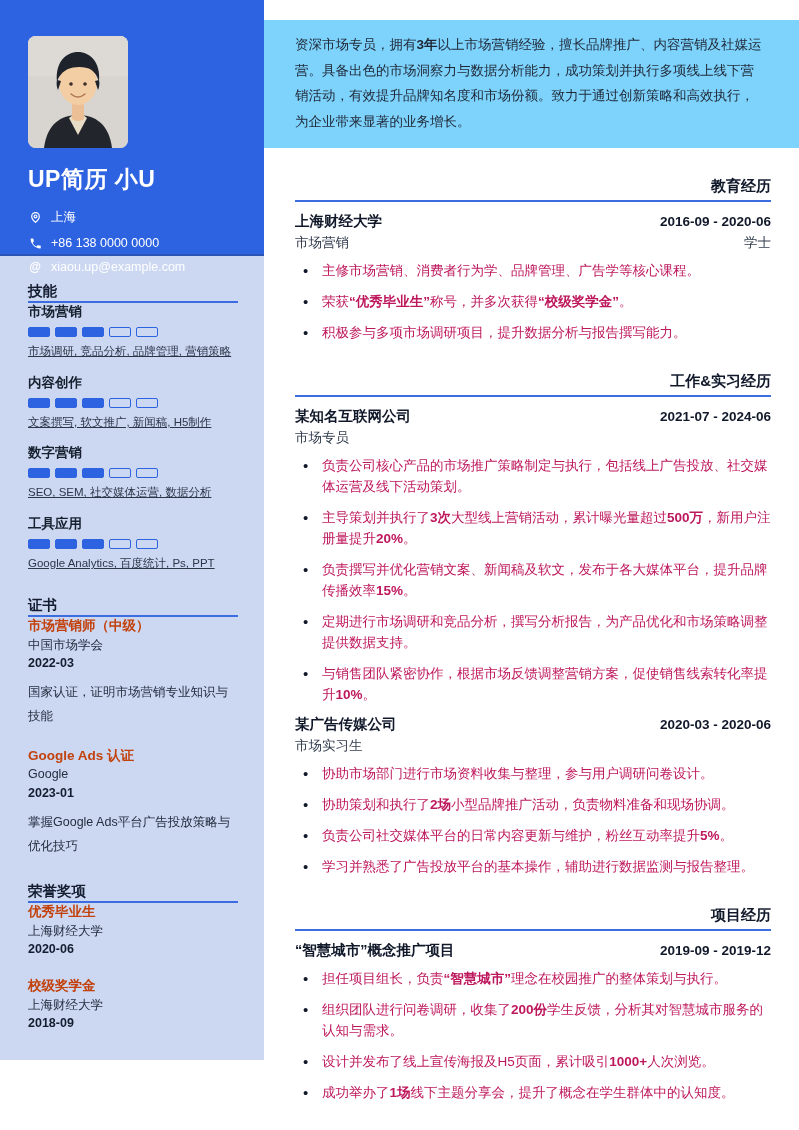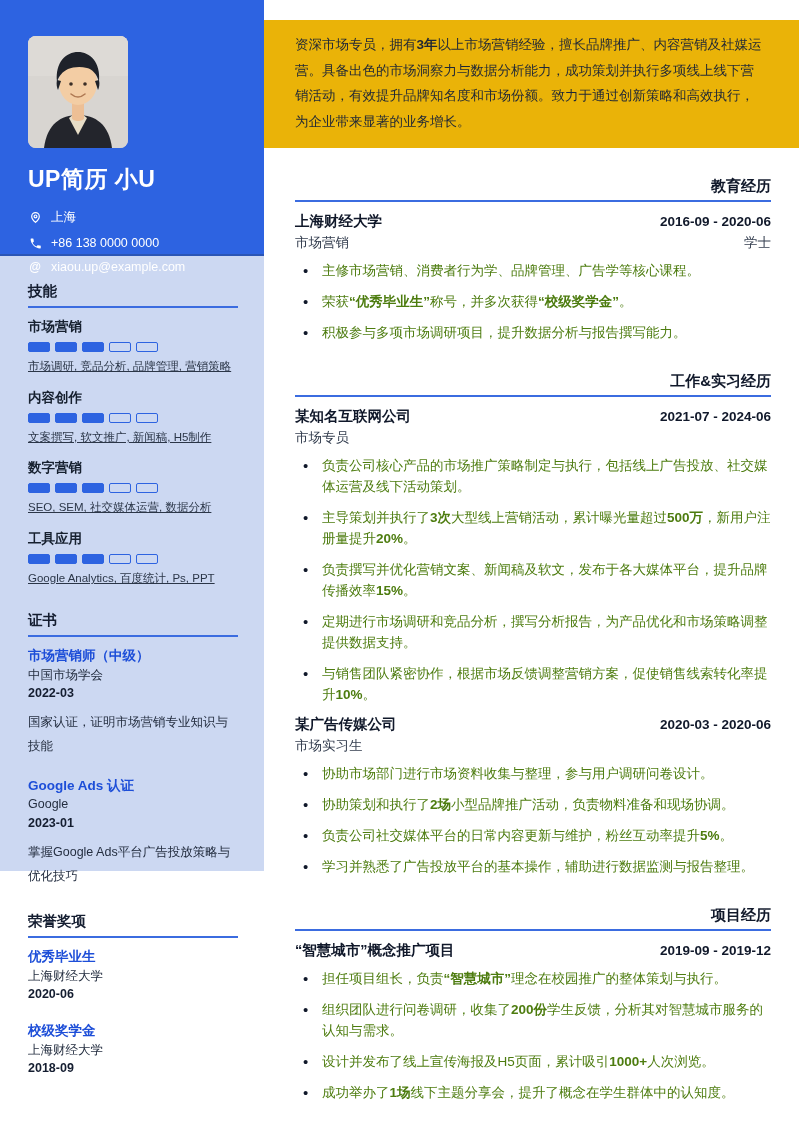--- a/index.html
+++ b/index.html
@@ -5,76 +5,76 @@
   * { margin:0; padding:0; box-sizing:border-box; }
   html,body { width:799px; }
   body {
     font-family: "Liberation Sans", "DejaVu Sans", sans-serif;
     background:#ffffff;
     color:#222a38;
   }
   .page { position:relative; width:799px; height:1130px; background:#ffffff; overflow:hidden; }
 
   
-  .sidebar { position:absolute; left:0; top:0; width:264px; height:871px; background:#ccd8f2; }
+  .sidebar { position:absolute; left:0; top:0; width:264px; height:1060px; background:#ccd8f2; }
   .side-header {
     background:#2d63e1; border-bottom:2px solid #2a55b5;
     padding:36px 28px 24px 28px; height:256px;
   }
   .photo {
     width:100px; height:112px; border-radius:8px; overflow:hidden; display:block;
     background:#d8d5d1; margin-bottom:16px;
   }
   .photo svg { display:block; width:100%; height:100%; }
   .profile-name { color:#ffffff; font-size:23px; font-weight:700; letter-spacing:.5px; margin:6px 0 14px 0; }
   .contact-row { display:flex; align-items:center; gap:9px; color:#ffffff; font-size:12.5px; margin-top:10px; }
   .contact-row .cicon { width:14px; height:14px; flex:0 0 14px; display:inline-flex; align-items:center; justify-content:center; color:#fff; font-weight:700; font-size:12px; }
   .contact-row .cicon svg { width:13px; height:13px; display:block; }
 
   .side-body { padding:26px 26px 20px 28px; }
   .side-section-title {
     font-size:14.5px; font-weight:700; color:#141d30;
-    padding-bottom:5px; border-bottom:2px solid #3b6ce0; margin-bottom:10px;
+    border-bottom:2px solid #3b6ce0; margin-bottom:0;
   }
   .side-section { margin-bottom:24px; }
 
   .skill-item { margin-bottom:14px; }
   .skill-name { font-size:13.5px; font-weight:700; color:#16202f; margin-bottom:6px; }
   .skill-bar { display:flex; gap:5px; margin-bottom:6px; }
   .blk { width:22px; height:10px; border:1.5px solid #2d63e1; border-radius:2px; background:transparent; }
   .blk.fill { background:#2d63e1; }
   .skill-kw { font-size:11.5px; color:#2b3648; line-height:1.45;text-decoration:underline; }
 
   .side-entry { margin-bottom:18px; }
-  .side-entry-name { font-size:13.5px; font-weight:700; color:#1d4ed8; line-height:1.4; }
+  .side-entry-name { font-size:13.5px; font-weight:700; color:#c2410c; line-height:1.4; }
   .side-entry-org  { font-size:12.5px; color:#242e40; line-height:1.45; }
   .side-entry-date { font-size:12.5px; font-weight:700; color:#141d30; line-height:1.45; }
   .side-entry-desc { font-size:12.5px; color:#242e40; line-height:1.95; margin-top:8px; }
 
   
   .main { position:absolute; left:264px; top:0; width:535px; }
   .summary {
-    background:#eab308; margin-top:20px;
+    background:#7dd3fc; margin-top:20px;
     padding:12px 32px 14px 31px;
     font-size:13.5px; line-height:25.5px; color:#1f2736;
   }
   .main-inner { padding:0 28px 0 31px; }
   .main-section-title {
     margin-top:29px; font-size:15px; font-weight:700; color:#10182a;
     padding-bottom:4px; border-bottom:2px solid #3b6ce0;text-align:right;
   }
   .entry { margin-top:10px; }
   .entry-head { display:flex; justify-content:space-between; align-items:baseline; }
   .entry-title { font-size:14.5px; font-weight:700; color:#10182a; }
   .entry-date  { font-size:13.5px; font-weight:700; color:#10182a; white-space:nowrap; }
   .entry-sub   { display:flex; justify-content:space-between; font-size:13.5px; color:#333d4e; margin-top:3px; }
   ul.bullets { list-style:none; margin-top:8px; }
   ul.bullets li {
     position:relative; padding-left:27px; font-size:13.5px; line-height:21px;
-    color:#4d7c0f; margin-bottom:10px;
+    color:#be185d; margin-bottom:10px;
   }
   ul.bullets li::before {
     content:"•"; position:absolute; left:8px; top:0;
     font-size:15px; line-height:21px; color:#10182a;
   }
   b { font-weight:700; color:inherit; }
 </style>
 </head>
 <body>
 

